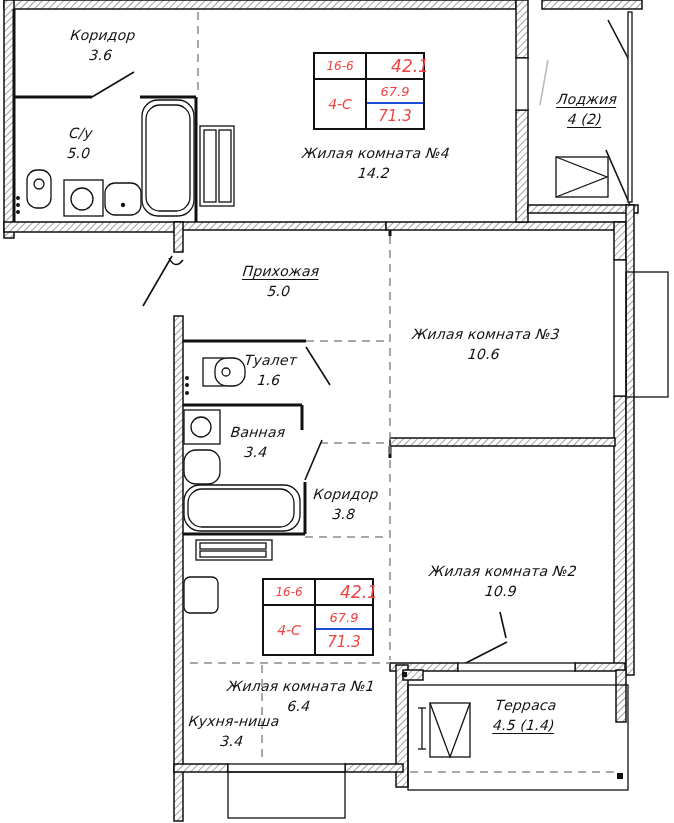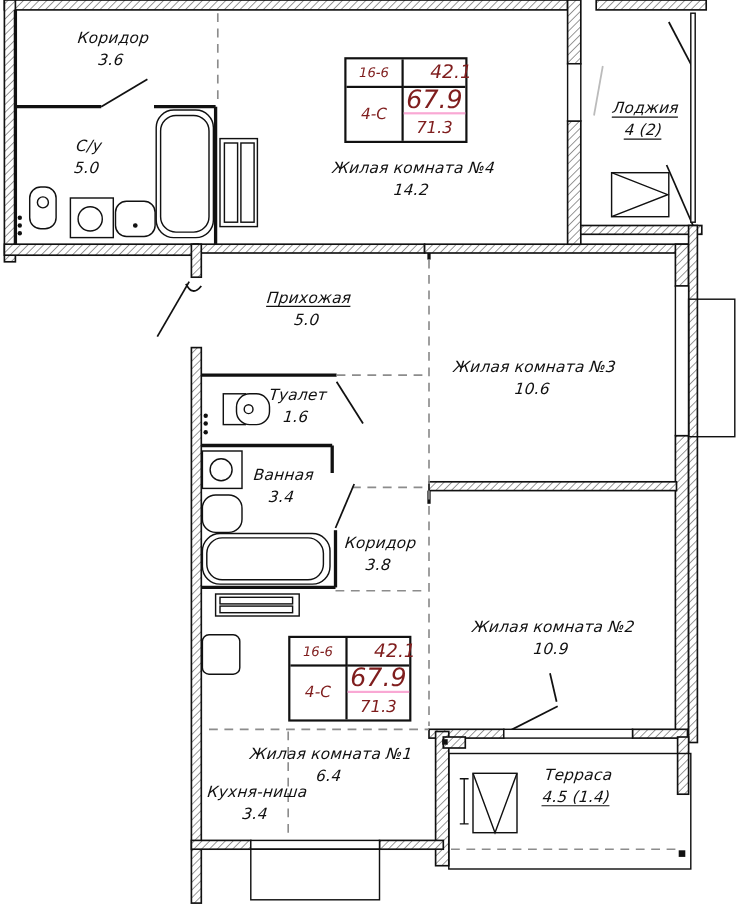--- a/index.html
+++ b/index.html
@@ -3,25 +3,25 @@
   <meta charset="utf-8">
   <style>
     html, body { margin: 0; padding: 0; background: #ffffff; }
     body { width: 674px; height: 823px; position: relative; overflow: hidden; font-family: "DejaVu Sans", sans-serif; }
     #plan { position: absolute; left: 0; top: 0; width: 674px; height: 823px; }
     .lbl { position: absolute; font-family: "DejaVu Sans", sans-serif; font-style: italic; color: #111; font-size: 14px; text-align: center; white-space: nowrap; transform: skewX(-6deg); letter-spacing: 0.2px; }
     .lbl .name { display: block; }
     .lbl .area { display: block; margin-top: 4px; }
     .u { text-decoration: underline; text-underline-offset: 3px; }
     .stamp { position: absolute; display: grid; grid-template-columns: 52px 56px; grid-template-rows: 26px 24px 24px; border: 2px solid #111; background: #fff; font-family: "DejaVu Sans", sans-serif; }
-    .stamp .c { display: flex; align-items: center; justify-content: center; font-style: italic; color: #7f1d1d; }
+    .stamp .c { display: flex; align-items: center; justify-content: center; font-style: italic; color: #ef4444; }
     .stamp .code { grid-column: 1; grid-row: 1; border-right: 2px solid #111; border-bottom: 2px solid #111; font-size: 12px; }
     .stamp .type { grid-column: 1; grid-row: 2 / span 2; border-right: 2px solid #111; font-size: 14px; }
     .stamp .v1 { grid-column: 2; grid-row: 1; border-bottom: 2px solid #111; font-size: 17px; padding-left: 30px; }
-    .stamp .v2 { grid-column: 2; grid-row: 2; border-bottom: 2px solid #f9a8d4; font-size: 23px; }
+    .stamp .v2 { grid-column: 2; grid-row: 2; border-bottom: 2px solid #1d4ed8; font-size: 13px; }
     .stamp .v3 { grid-column: 2; grid-row: 3; font-size: 15px; }
   </style>
 </head>
 <body>
 
 <svg id="plan" viewBox="0 0 674 823" xmlns="http://www.w3.org/2000/svg">
   <defs>
     <pattern id="hatch" patternUnits="userSpaceOnUse" width="5" height="5" patternTransform="rotate(45)">
       <rect width="5" height="5" fill="#fff"></rect>
       <line x1="0" y1="0" x2="0" y2="5" stroke="#8a8a8a" stroke-width="1.6"></line>

